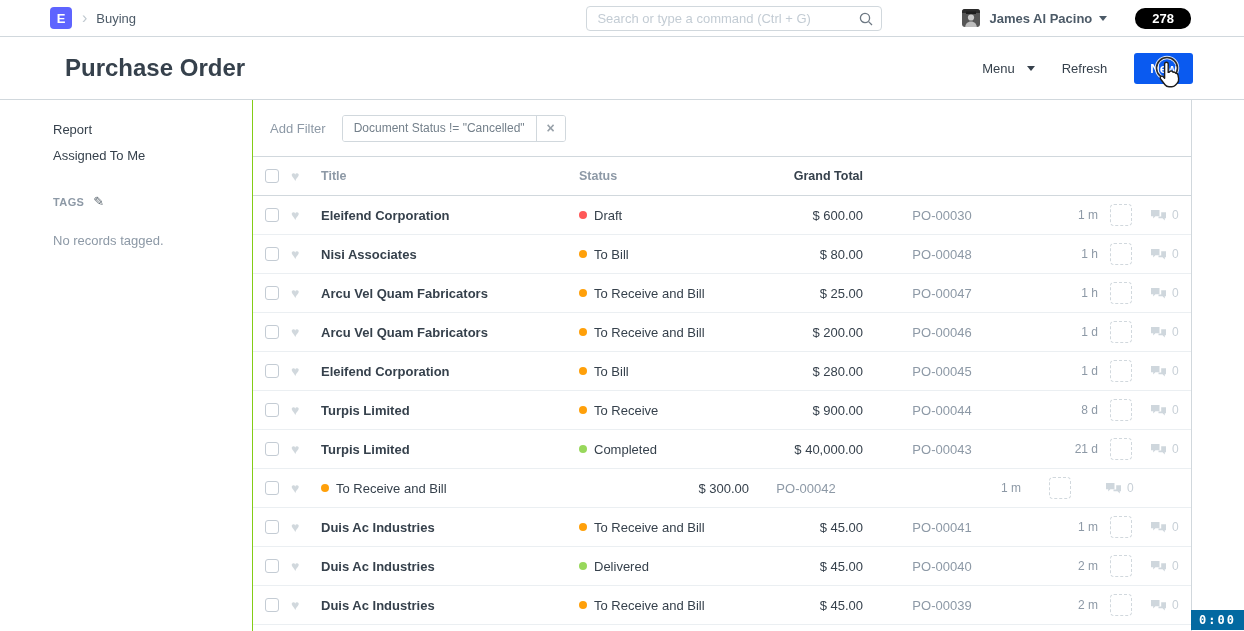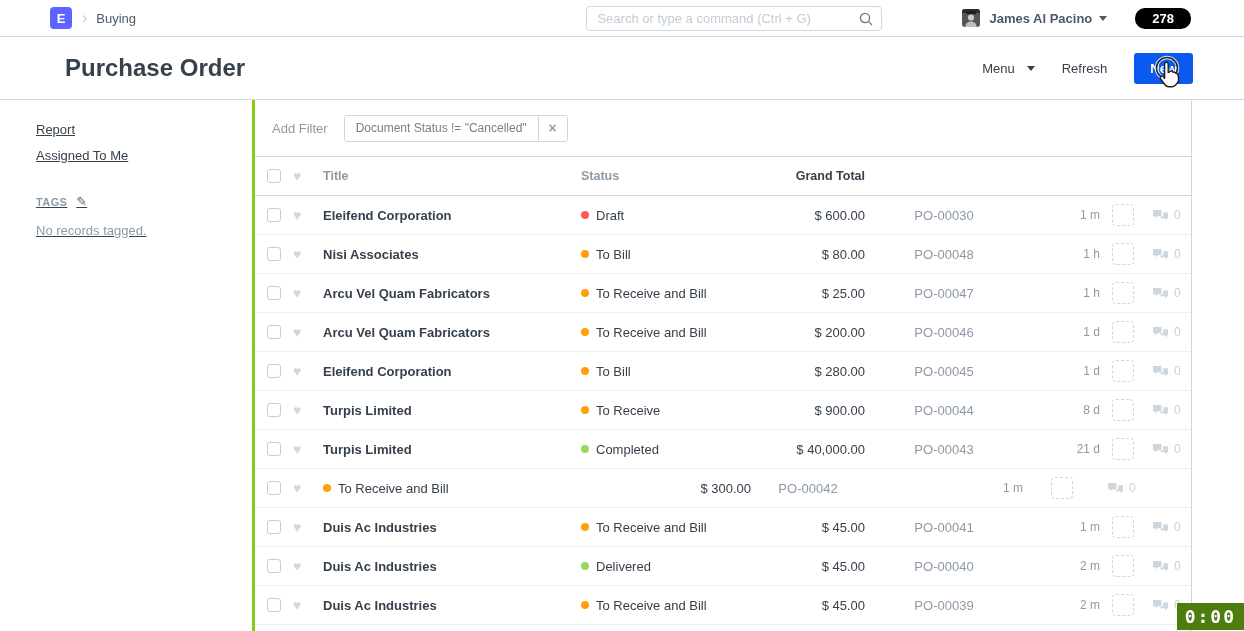--- a/index.html
+++ b/index.html
@@ -53,30 +53,30 @@
   .page-actions { margin-left:auto; display:flex; align-items:center; gap:27px; font-size:13px; }
   .menu-btn { display:flex; align-items:center; gap:12px; }
   .btn-new {
     background:#0a5af0; color:#fff; border:none; border-radius:3px;
     font-size:13px; font-weight:bold; padding:8px 16px; cursor:pointer;
     font-family:"Liberation Sans", sans-serif;
   }
 
   
   .layout { position:relative; height:531px; }
-  .sidebar { position:absolute; left:36px; top:22px; width:180px;text-decoration:underline; }
+  .sidebar { position:absolute; left:53px; top:22px; width:180px; }
   .sidebar-link { display:block; margin-bottom:11px; color:#36414c; }
   .tags-head { margin-top:31px; display:flex; align-items:center; gap:9px; }
   .tags-label { color:#8d99a6; font-size:11px; font-weight:bold; letter-spacing:.4px; }
   .pencil-icon { color:#5c6770; font-size:13px; }
-  .tags-empty { color:#8d99a6; font-size:13px; margin:14px 0 0; }
+  .tags-empty { color:#8d99a6; font-size:13px; margin:24px 0 0; }
 
   .list-container {
     position:absolute; left:252px; top:0; width:940px; height:531px;
-    border-left:3px solid #84cc16; border-right:1px solid #d1d8dd; background:#fff;
+    border-left:1px solid #84cc16; border-right:1px solid #d1d8dd; background:#fff;
   }
 
   
   .filter-area { height:57px; border-bottom:1px solid #d1d8dd; display:flex; align-items:center; padding-left:17px; }
   .add-filter { color:#8d99a6; font-size:13px; }
   .filter-chip { display:flex; border:1px solid #d1d8dd; border-radius:3px; overflow:hidden; height:27px; margin-left:16px; background:#fff; }
   .chip-label {
     background:#fff; border:none; font-size:12px; color:#74808b; padding:0 11px;
     font-family:"Liberation Sans", sans-serif; cursor:pointer;
   }
@@ -105,22 +105,22 @@
   .cell-po { text-align:center; color:#8d99a6; }
   .cell-time { text-align:right; color:#8d99a6; font-size:12px; }
   .cell-assign { display:flex; justify-content:center; }
   .assign-box { width:22px; height:22px; border:1px dashed #d1d8dd; border-radius:4px; cursor:pointer; }
   .cell-comments { display:flex; align-items:center; gap:5px; color:#c8d0d7; font-size:12px; padding-left:7px; }
 
   
   .cursor-overlay { position:absolute; left:1150px; top:55px; pointer-events:none; z-index:20; }
   .rec-timer {
     position:absolute; right:0; bottom:1px; z-index:20;
-    background:#4d7c0f; color:#fff; padding:3px 8px;
-    font-family:"DejaVu Sans Mono", monospace; font-size:18px; font-weight:bold; letter-spacing:2px;
+    background:#0369a1; color:#fff; padding:3px 8px;
+    font-family:"DejaVu Sans Mono", monospace; font-size:12px; font-weight:bold; letter-spacing:2px;
   }
 </style>
 </head>
 <body>
 
 <header class="navbar">
   <a class="logo">
     <span>E</span>
   </a>
   <span class="crumb-chevron">›</span>

